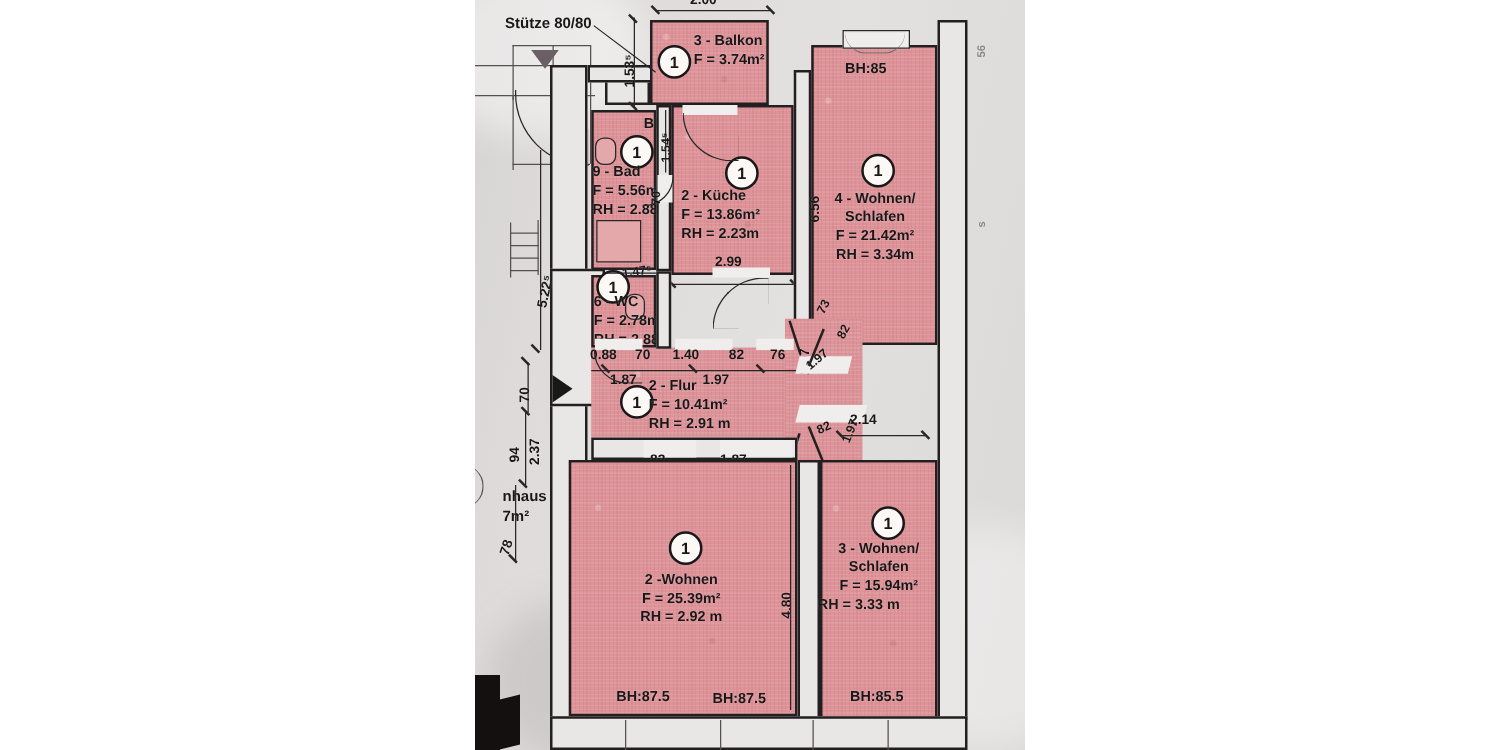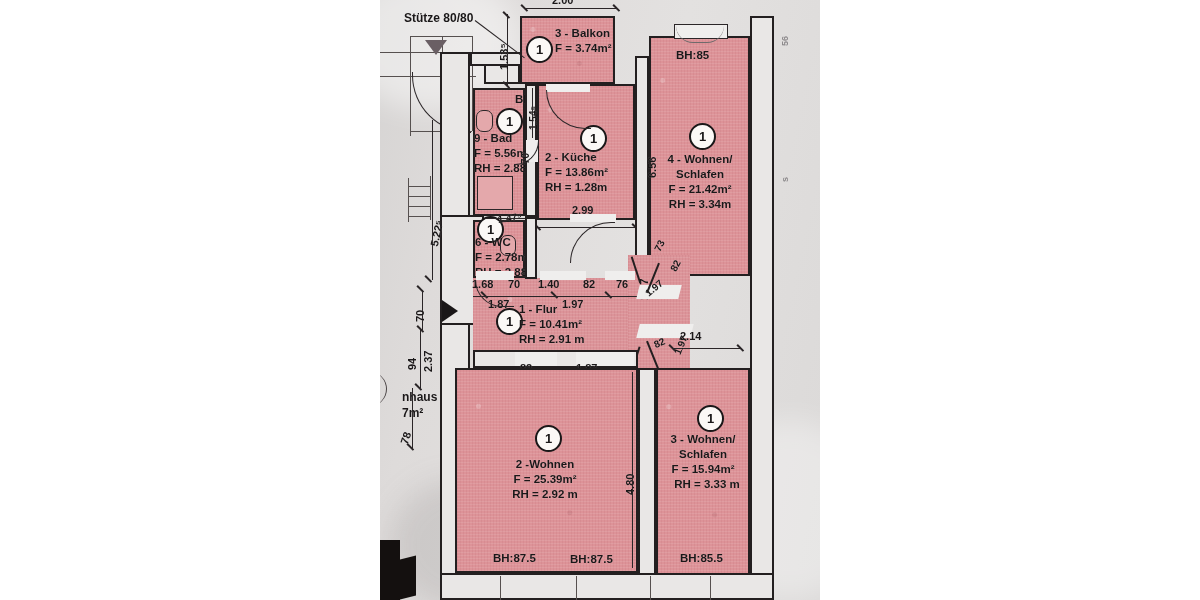--- a/index.html
+++ b/index.html
@@ -161,21 +161,21 @@
     <div class="lbl roomtxt" style="left:94px;top:131px;text-align:left;">9 - Bad</div>
     <div class="lbl roomtxt" style="left:94px;top:146px;text-align:left;">F = 5.56m²</div>
     <div class="lbl roomtxt" style="left:94px;top:161px;text-align:left;">RH = 2.88m</div>
 
     <div class="wall" style="left:145px;top:84px;width:12px;height:133px;"></div>
 
     <div class="room" style="left:157px;top:84px;width:98px;height:136px;"></div>
     <div class="badge" style="left:200px;top:125px;">1</div>
     <div class="lbl roomtxt" style="left:165px;top:150px;text-align:left;">2 - Küche</div>
     <div class="lbl roomtxt" style="left:165px;top:165px;text-align:left;">F = 13.86m²</div>
-    <div class="lbl roomtxt" style="left:165px;top:180px;text-align:left;">RH = 1.28m</div>
+    <div class="lbl roomtxt" style="left:165px;top:180px;text-align:left;">RH = 2.23m</div>
 
     <div class="whitefill" style="left:166px;top:84px;width:44px;height:8px;"></div>
     <div class="arcq" style="left:166px;top:90px;width:44px;height:38px;border:0;border-left:1.4px solid #2b2628;border-bottom:1.4px solid #2b2628;border-bottom-left-radius:44px;"></div>
     <div class="dimlinev" style="left:152px;top:88px;height:50px;"></div>
     <div class="lbl dimsmall rot90" style="left:148px;top:130px;">1.54⁵</div>
 
     <div class="whitefill" style="left:146px;top:140px;width:12px;height:22px;"></div>
     <div class="arcq" style="left:134px;top:140px;width:24px;height:24px;border:0;border-right:1.4px solid #2b2628;border-bottom:1.4px solid #2b2628;border-bottom-right-radius:24px;"></div>
     <div class="lbl dimsmall rot90" style="left:140px;top:164px;">70</div>
 
@@ -201,39 +201,39 @@
     <div class="whitefill" style="left:294px;top:24px;width:52px;height:13px;border:1.4px solid #2b2628;"></div>
     <div class="arcq" style="left:296px;top:26px;width:48px;height:16px;border:0;border-bottom:1.2px solid #6f6a6b;border-bottom-left-radius:30px;border-bottom-right-radius:30px;"></div>
 
     <div class="wall" style="left:370px;top:16px;width:24px;height:560px;border-left-width:2px;"></div>
     <div class="lbl faint rot90" style="left:400px;top:46px;">56</div>
     <div class="lbl faint rot90" style="left:400px;top:182px;">s</div>
 
     <div class="room flur" style="left:93px;top:278px;width:185px;height:72px;border:none;"></div>
     <div class="room flur" style="left:248px;top:255px;width:62px;height:120px;border:none;"></div>
     <div class="badge" style="left:116px;top:308px;">1</div>
-    <div class="lbl roomtxt" style="left:139px;top:302px;text-align:left;">1 - Flur</div>
+    <div class="lbl roomtxt" style="left:139px;top:302px;text-align:left;">2 - Flur</div>
     <div class="lbl roomtxt" style="left:139px;top:317px;text-align:left;">F = 10.41m²</div>
     <div class="lbl roomtxt" style="left:139px;top:332px;text-align:left;">RH = 2.91 m</div>
 
     <div class="room" style="left:93px;top:220px;width:52px;height:58px;"></div>
     <div class="badge" style="left:97px;top:216px;">1</div>
     <div style="position:absolute;left:120px;top:235px;width:14px;height:19px;border:1.4px solid #2b2628;border-radius:7px;background:#e4a8ab;"></div>
     <div class="lbl roomtxt" style="left:95px;top:235px;text-align:left;">6 - WC</div>
     <div class="lbl roomtxt" style="left:95px;top:250px;text-align:left;">F = 2.78m²</div>
     <div class="lbl roomtxt" style="left:95px;top:265px;text-align:left;">RH = 2.88m</div>
     <div class="lbl dimsmall rotm" style="left:117px;top:214px;transform:rotate(-8deg);">1.47⁵</div>
     <div class="dimline" style="left:105px;top:218px;width:42px;"></div>
 
     <div class="wall" style="left:145px;top:217px;width:12px;height:62px;"></div>
 
     <div class="whitefill" style="left:96px;top:271px;width:38px;height:9px;"></div>
     <div class="whitefill" style="left:160px;top:271px;width:46px;height:9px;"></div>
     <div class="whitefill" style="left:225px;top:271px;width:30px;height:9px;"></div>
-    <div class="lbl dim" style="left:92px;top:278px;">1.68</div>
+    <div class="lbl dim" style="left:92px;top:278px;">0.88</div>
     <div class="lbl dim" style="left:128px;top:278px;">70</div>
     <div class="lbl dim" style="left:158px;top:278px;">1.40</div>
     <div class="lbl dim" style="left:203px;top:278px;">82</div>
     <div class="lbl dim" style="left:236px;top:278px;">76</div>
     <div class="dimline" style="left:93px;top:296px;width:165px;"></div>
     <div class="tick" style="left:100px;top:294px;"></div>
     <div class="tick" style="left:170px;top:294px;"></div>
     <div class="tick" style="left:224px;top:294px;"></div>
     <div class="lbl dim" style="left:108px;top:298px;">1.87</div>
     <div class="lbl dim" style="left:182px;top:298px;">1.97</div>
@@ -281,21 +281,21 @@
     <div class="lbl dim rot90" style="left:244px;top:495px;">4.80</div>
     <div class="dimlinev" style="left:252px;top:372px;height:196px;"></div>
 
     <div class="wall" style="left:258px;top:368px;width:18px;height:208px;"></div>
 
     <div class="room" style="left:276px;top:368px;width:94px;height:208px;"></div>
     <div class="badge" style="left:317px;top:405px;">1</div>
     <div class="lbl roomtxt" style="left:280px;top:432px;width:86px;">3 - Wohnen/</div>
     <div class="lbl roomtxt" style="left:280px;top:447px;width:86px;">Schlafen</div>
     <div class="lbl roomtxt" style="left:280px;top:462px;width:86px;">F = 15.94m²</div>
-    <div class="lbl roomtxt" style="left:284px;top:477px;width:86px;">RH = 3.33 m</div>
+    <div class="lbl roomtxt" style="left:264px;top:477px;width:86px;">RH = 3.33 m</div>
     <div class="lbl bh" style="left:300px;top:551px;">BH:85.5</div>
 
     <div class="wall" style="left:60px;top:573px;width:334px;height:27px;"></div>
     <div class="thinlinev" style="left:196px;top:576px;height:24px;"></div>
     <div class="thinlinev" style="left:270px;top:576px;height:24px;"></div>
     <div class="thinlinev" style="left:120px;top:576px;height:24px;"></div>
     <div class="thinlinev" style="left:330px;top:576px;height:24px;"></div>
 
     <div class="dimlinev" style="left:52px;top:120px;height:160px;"></div>
     <div class="lbl dim rotm" style="left:48px;top:245px;transform:rotate(-78deg);">5.22⁵</div>

